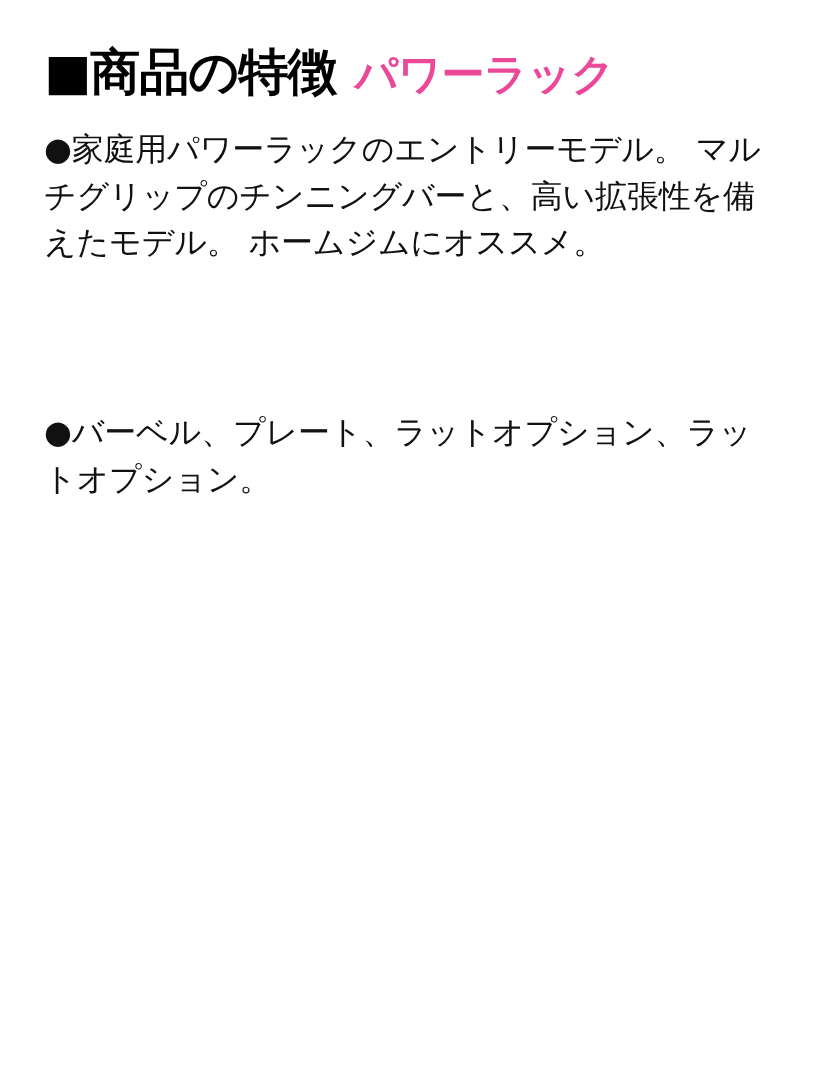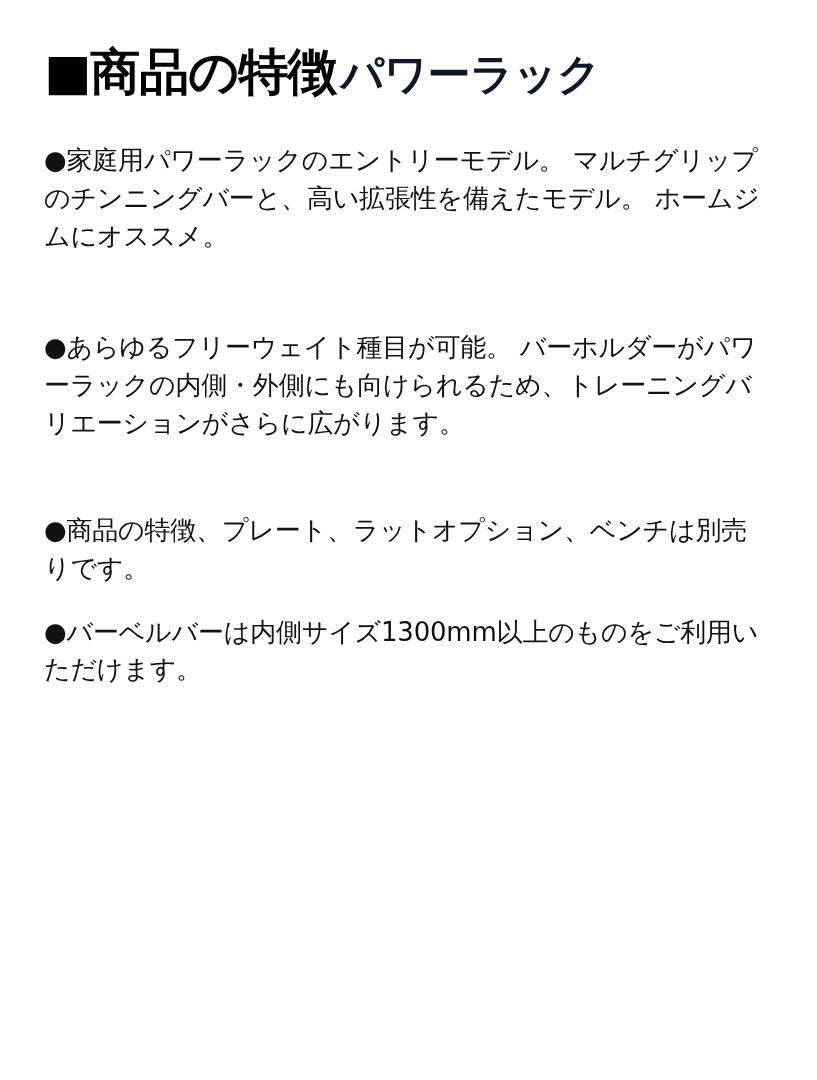--- a/index.html
+++ b/index.html
@@ -17,41 +17,41 @@
   .page {
     width: 817px;
     height: 1080px;
     box-sizing: border-box;
     padding: 46px 44px 0 44px;
     position: relative;
   }
   .heading {
     display: flex;
     align-items: baseline;
-    gap: 4px;
-    margin: 0 0 42px 0;
+    gap: 18px;
+    margin: 0 0 26px 0;
     white-space: nowrap;
   }
   .heading-main {
     font-size: 50px;
     font-weight: 700;
     letter-spacing: -1px;
     color: #000000;
     line-height: 1.05;
   }
   .heading-sub {
     font-size: 43px;
     font-weight: 700;
-    color: #0f172a;
+    color: #ec4899;
     letter-spacing: -0.5px;
     line-height: 1.05;
     font-family: Liberation Mono, monospace;
   }
   .para {
-    font-size: 26px;
+    font-size: 32px;
     line-height: 1.45;
     color: #111111;
     letter-spacing: -0.2px;
     margin: 0;
     text-align: left;
   }
   .block {
     margin-bottom: 0;
   }
   .gap-lg { height: 74px; }
@@ -64,25 +64,23 @@
 <div class="page">
 
   <div class="heading">
     <span class="heading-main"><span>■</span><span>商品の特徴</span></span>
     <span class="heading-sub">パワーラック</span>
   </div>
 
   <p class="para block">●家庭用パワーラックのエントリーモデル。 マルチグリップのチンニングバーと、高い拡張性を備えたモデル。 ホームジムにオススメ。</p>
   <div class="gap-lg"></div>
 
-  <p class="para block">●あらゆるフリーウェイト種目が可能。 バーホルダーがパワーラックの内側・外側にも向けられるため、トレーニングバリエーションがさらに広がります。</p>
   <div class="gap-md"></div>
 
-  <p class="para block">●商品の特徴、プレート、ラットオプション、ベンチは別売りです。</p>
+  <p class="para block">●バーベル、プレート、ラットオプション、ラットオプション。</p>
   <div class="gap-sm"></div>
 
-  <p class="para block">●バーベルバーは内側サイズ1300mm以上のものをご利用いただけます。</p>
   <div class="gap-sm"></div>
 
   <div class="gap-sm"></div>
 
 
 </div>
 
 </body></html>

